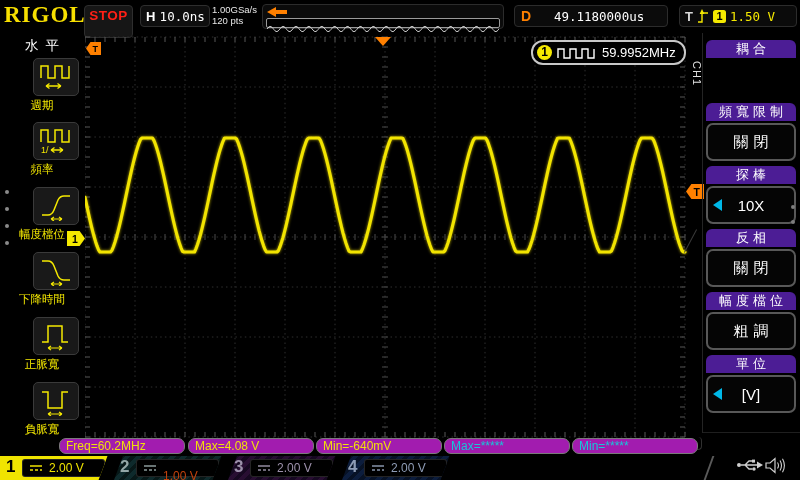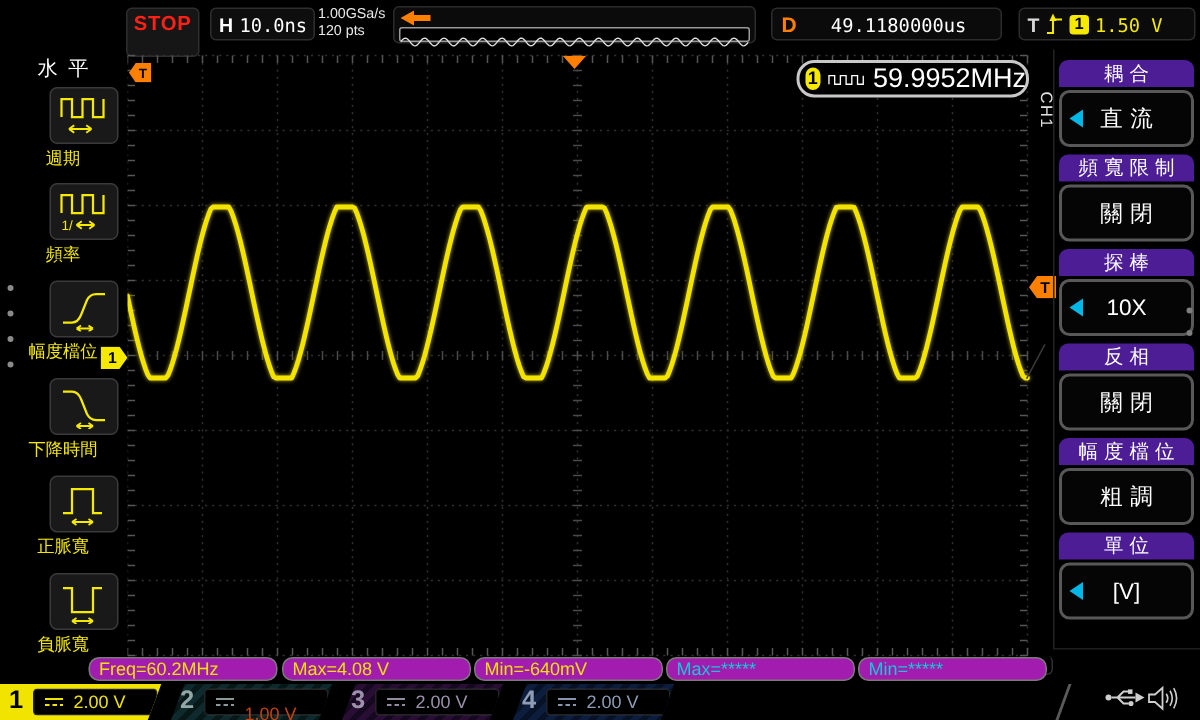--- a/index.html
+++ b/index.html
@@ -38,21 +38,21 @@
     display:flex;align-items:center;justify-content:center}
   .lm-lbl{left:0;width:84px;text-align:center;color:#f5e900;font-size:11.5px;white-space:nowrap}
   .pagedot{left:5px;width:4px;height:4px;border-radius:50%;background:#8a8a8a}
 
   
   .scope-svg{left:85px;top:33px}
   .freq-badge{left:531px;top:40px;width:155px;height:25px;background:#000;border:2px solid #c8c8c8;border-radius:12px;
     display:flex;align-items:center;gap:5px;padding-left:4px}
   .freq-badge .fsrc{width:15px;height:15px;background:#f5e900;border-radius:8px;color:#000;font-weight:bold;font-size:12px;
     text-align:center;line-height:15px}
-  .freq-badge .fval{color:#fff;font-size:18px}
+  .freq-badge .fval{color:#fff;font-size:13px}
   .mk{color:#000;font-weight:bold;display:flex;align-items:center}
   .mk-tl{left:86px;top:42px;width:15px;height:13px;background:#ff8000;font-size:9px;
     clip-path:polygon(0 50%,30% 0,100% 0,100% 100%,30% 100%);justify-content:flex-end;padding-right:3px}
   .mk-tripos{left:375px;top:37px;width:16px;height:9px;background:#ff8000;clip-path:polygon(0 0,100% 0,50% 100%)}
   .mk-ch1{left:67px;top:231px;width:18px;height:15px;background:#f5e900;font-size:10.5px;
     clip-path:polygon(0 0,70% 0,100% 50%,70% 100%,0 100%);justify-content:flex-start;padding-left:5px}
   .mk-trig{left:686px;top:184px;width:18px;height:15px;background:#ff8000;font-size:10.5px;
     clip-path:polygon(0 50%,30% 0,100% 0,100% 100%,30% 100%);justify-content:flex-end;padding-right:4px}
 
   
@@ -93,20 +93,21 @@
     background:repeating-linear-gradient(135deg,#0c1d3d 0 4px,#071226 4px 8px)}
   .slash{left:708px;top:456px;width:2px;height:24px;background:#5a5a5a;transform:skewX(-20deg)}
   .usb{left:736px;top:458px}
   .spk{left:764px;top:457px}
 </style>
 </head>
 <body>
 
 <div id="screen">
 
+  <div class="abs brand">RIGOL</div>
   <div class="abs stop-btn">STOP</div>
   <div class="abs h-box">
     <span class="hl">H</span>
     <span class="hv mono">10.0ns</span>
   </div>
   <div class="abs rate">
     <div>1.00GSa/s</div>
     <div>120 pts</div>
   </div>
   <div class="abs mem">
@@ -534,24 +535,20 @@
   <div class="abs mk-tripos"></div>
   <div class="abs mk mk-ch1">1</div>
   <div class="abs mk mk-trig">T</div>
 
   <div class="abs panel-line"></div>
   <div class="abs tab-diag"></div>
   <div class="abs ch-tab">CH1</div>
 
   <div class="abs mg" style="top:40px">
     <div class="mg-h cjk">耦合</div>
-    <div class="mg-b">
-      <span class="arrow-l" style="display: block; border-right-color: rgb(0, 184, 232);"></span>
-      <span class="cjk">直流</span>
-    </div>
   </div>
   <div class="abs mg" style="top:103px">
     <div class="mg-h cjk">頻寬限制</div>
     <div class="mg-b">
 
       <span class="cjk">關閉</span>
     </div>
   </div>
   <div class="abs mg" style="top:166px">
     <div class="mg-h cjk">探棒</div>

